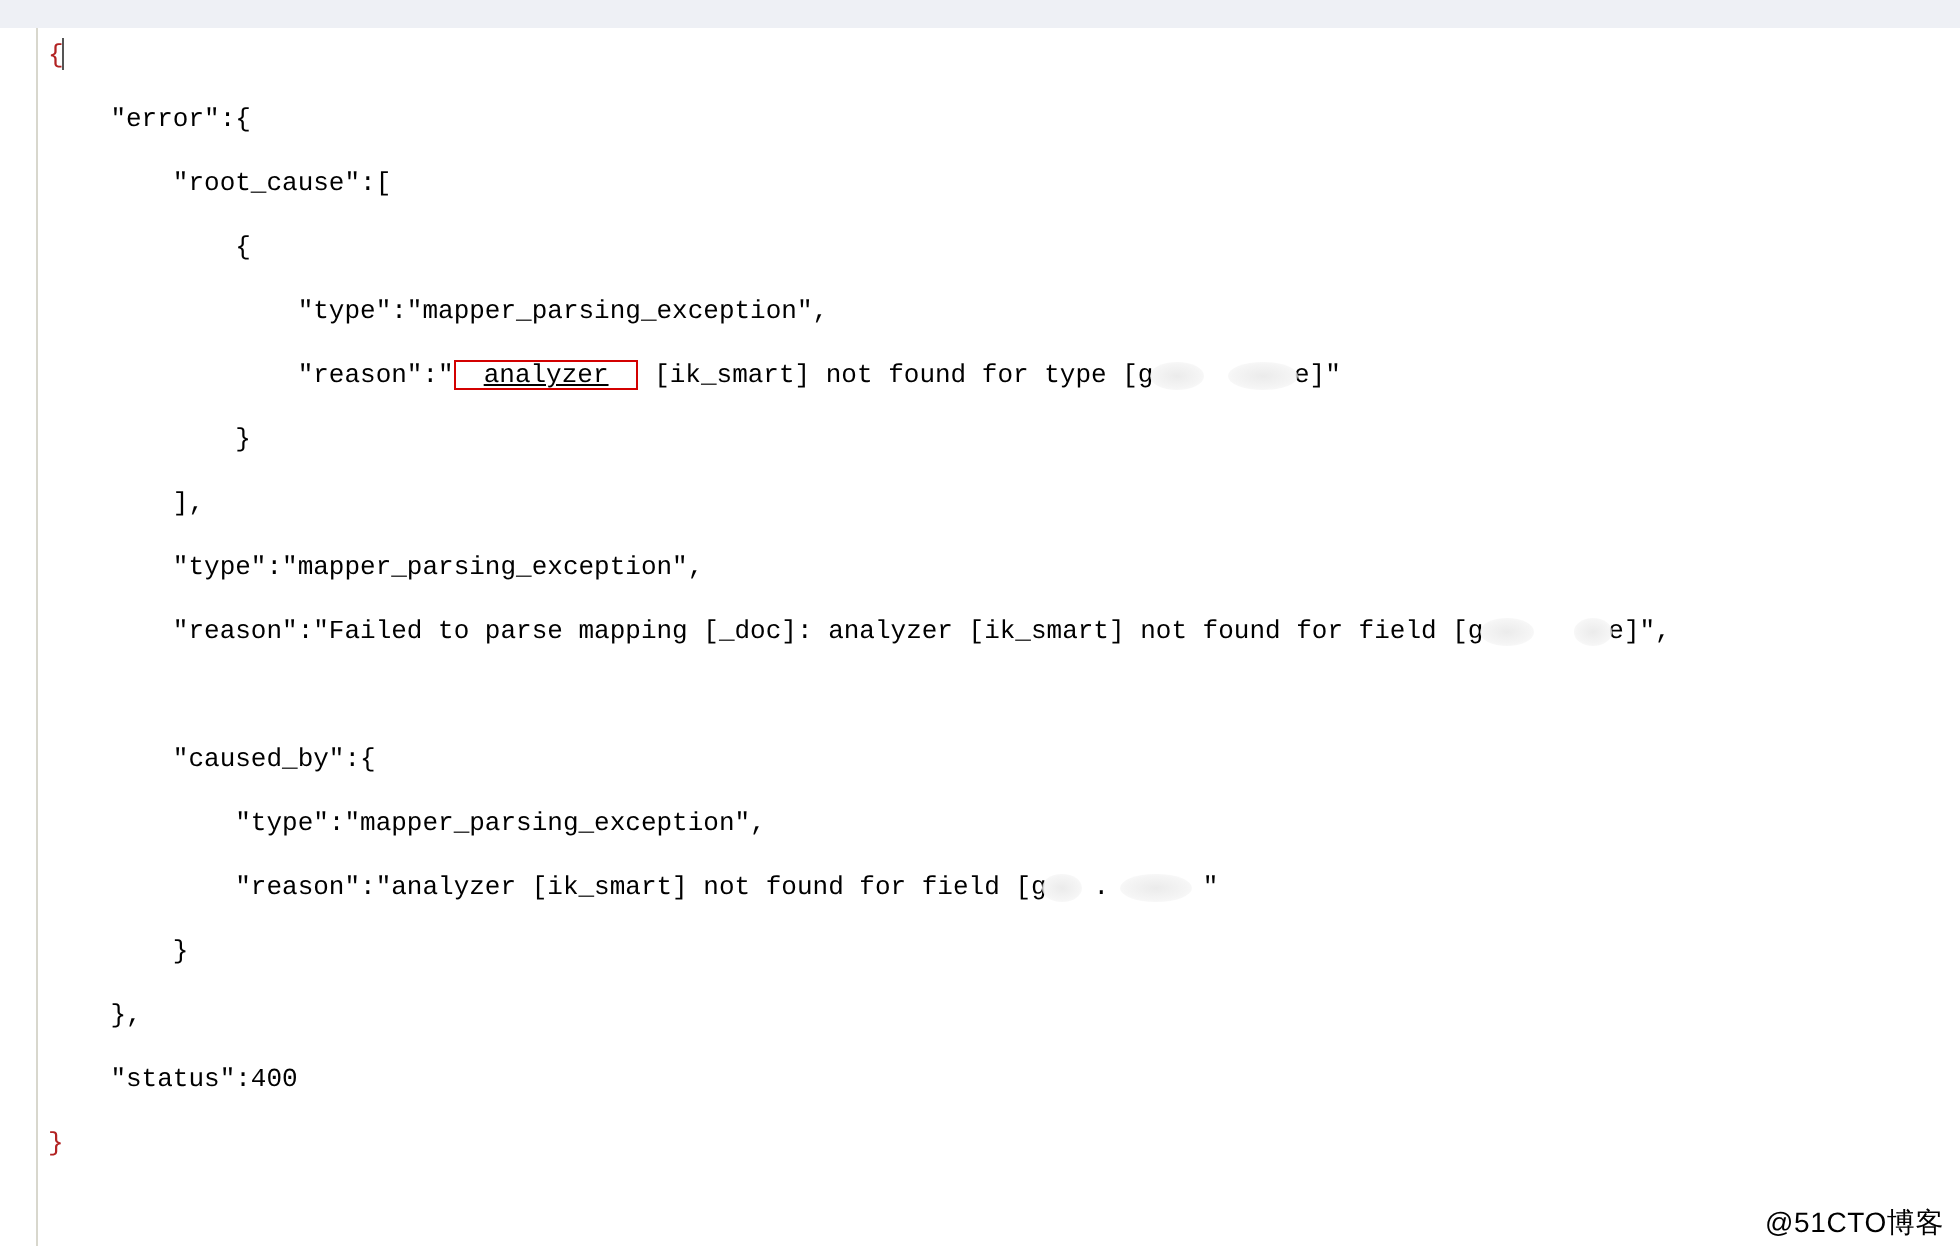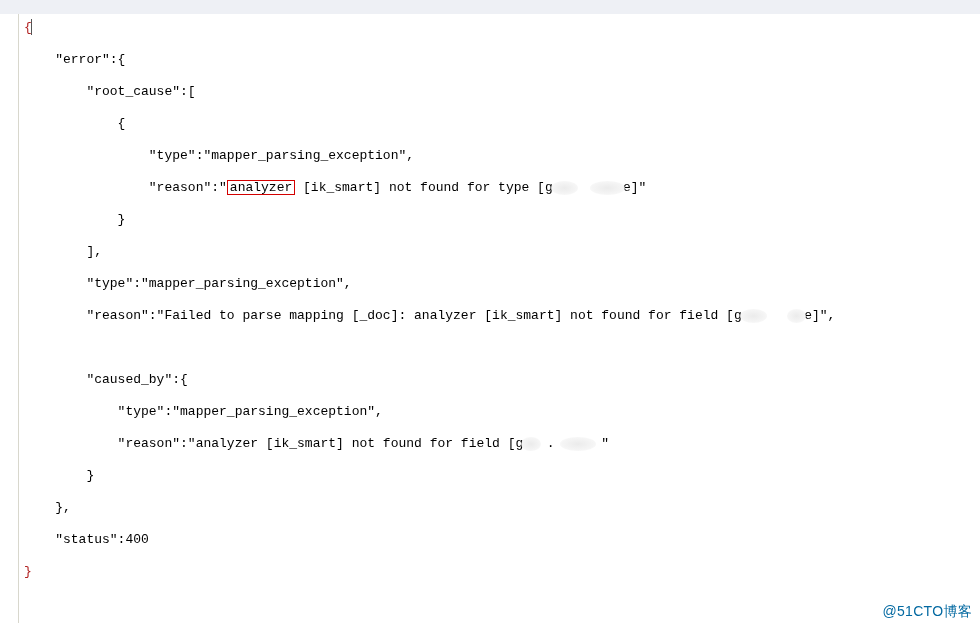--- a/index.html
+++ b/index.html
@@ -50,43 +50,44 @@
     left: 7px;
     top: -1px;
     width: 2px;
     height: 16px;
     border-left: 1px solid #555;
   }
   .red { color: #b22222; }
   .highlight-box {
     display: inline-block;
     border: 1.5px solid #d30000;
-    padding: 0 2px;
+    padding: 0 14px;
     line-height: 13px;
     margin-top: -1px;
+    text-decoration: underline;
   }
   .smudge {
     display: inline-block;
     position: relative;
     color: rgba(0,0,0,0);
   }
   .smudge::after {
     content: "";
     position: absolute;
     left: -2px; right: -2px; top: 1px; bottom: 1px;
     background: radial-gradient(ellipse at center, rgba(235,235,235,1) 0%, rgba(245,245,245,1) 60%, rgba(255,255,255,0) 100%);
     border-radius: 50%;
   }
   .watermark {
     position: absolute;
     right: 8px;
     bottom: 4px;
     font-family: Arial, sans-serif;
     font-size: 14px;
-    color: #0369a1;
+    color: #000000;
     letter-spacing: 0.3px;
   }
   .line { display: block; }
   .blank { height: 16px; }
 </style>
 </head>
 <body>
 
 <div class="top-band"></div>
 <div class="gutter"></div>

